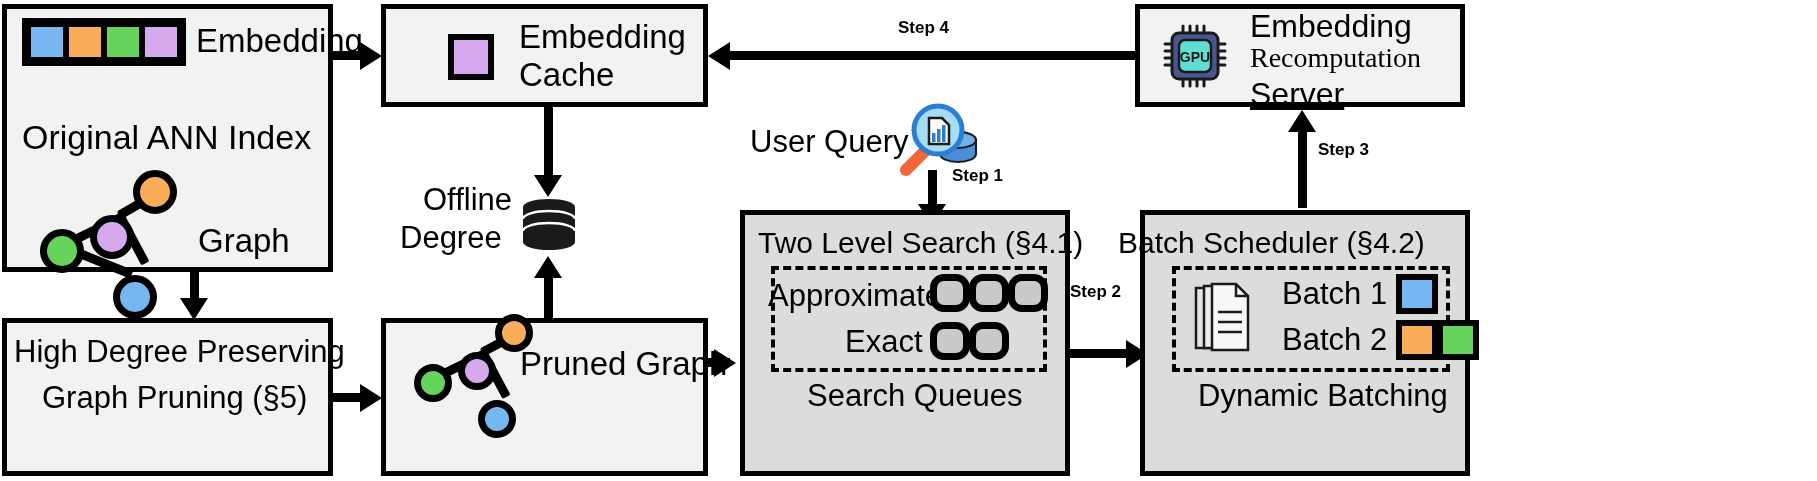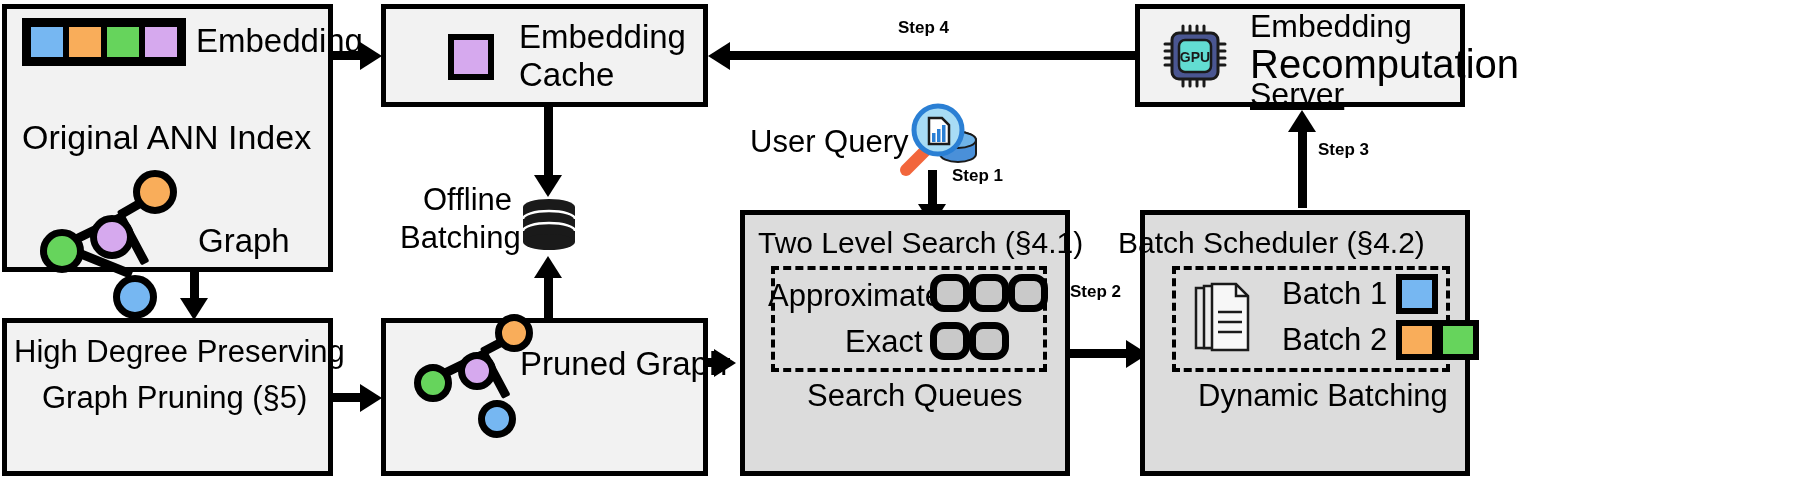--- a/index.html
+++ b/index.html
@@ -77,21 +77,21 @@
 <div class="box" style="left:381px;top:4px;width:327px;height:103px;">
 </div>
 <div class="sq" style="left:448px;top:34px;width:46px;height:46px;background:#d6a9ee;"></div>
 <div class="lbl t-reg" style="left:519px;top:18px;font-size:33px;">Embedding</div>
 <div class="lbl t-reg" style="left:519px;top:56px;font-size:33px;">Cache</div>
 
 <div class="ar-line" style="left:333px;top:51px;width:30px;height:9px;"></div>
 <div class="ar-head ah-right" style="left:360px;top:42px;"></div>
 
 <div class="lbl t-reg t-bold" style="left:423px;top:182px;font-size:31px;">Offline</div>
-<div class="lbl t-reg t-bold" style="left:400px;top:220px;font-size:31px;">Batching</div>
+<div class="lbl t-reg t-bold" style="left:400px;top:220px;font-size:31px;">Degree</div>
 
 <div class="abs" style="left:521px;top:198px;width:56px;height:54px;">
   <svg width="56" height="54" viewBox="0 0 56 54">
     <ellipse cx="28" cy="9" rx="26" ry="8" fill="#1a1a1a"></ellipse>
     <rect x="2" y="9" width="52" height="12" fill="#1a1a1a"></rect>
     <ellipse cx="28" cy="21" rx="26" ry="8" fill="#1a1a1a" stroke="#fff" stroke-width="2.5"></ellipse>
     <rect x="2" y="21" width="52" height="12" fill="#1a1a1a"></rect>
     <ellipse cx="28" cy="33" rx="26" ry="8" fill="#1a1a1a" stroke="#fff" stroke-width="2.5"></ellipse>
     <rect x="2" y="33" width="52" height="11" fill="#1a1a1a"></rect>
     <ellipse cx="28" cy="44" rx="26" ry="8" fill="#1a1a1a"></ellipse>
@@ -220,18 +220,18 @@
       <line x1="54" y1="34" x2="62" y2="34"></line>
         <line x1="54" y1="41" x2="62" y2="41"></line>
     </g>
     <rect x="9" y="9" width="46" height="46" rx="7" fill="#4a5691" stroke="#1a1a1a" stroke-width="3"></rect>
     <rect x="16" y="16" width="32" height="32" rx="6" fill="#62ddd2" stroke="#1a1a1a" stroke-width="2.5"></rect>
     <text x="32" y="38" font-family="Liberation Sans, sans-serif" font-size="14" font-weight="bold" fill="#1a1a1a" text-anchor="middle">GPU</text>
   </svg>
 </div>
 
 <div class="lbl t-reg" style="left:1250px;top:8px;font-size:32px;">Embedding</div>
-<div class="lbl t-reg" style="left:1250px;top:42px;font-size:40px;">Recomputation</div>
+<div class="lbl t-reg" style="left:1250px;top:42px;font-size:28px;font-family:Liberation Serif, serif;">Recomputation</div>
 <div class="lbl t-reg" style="left:1250px;top:76px;font-size:32px;text-decoration:underline;">Server</div>
 
 <div class="ar-line" style="left:730px;top:51px;width:405px;height:9px;"></div>
 <div class="ar-head ah-left" style="left:708px;top:42px;"></div>
 <div class="steplbl" style="left:898px;top:18px;">Step 4</div>
 
 </body></html>

